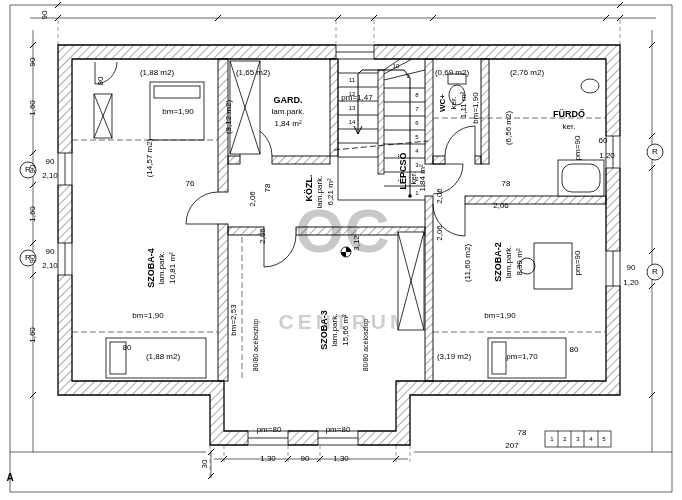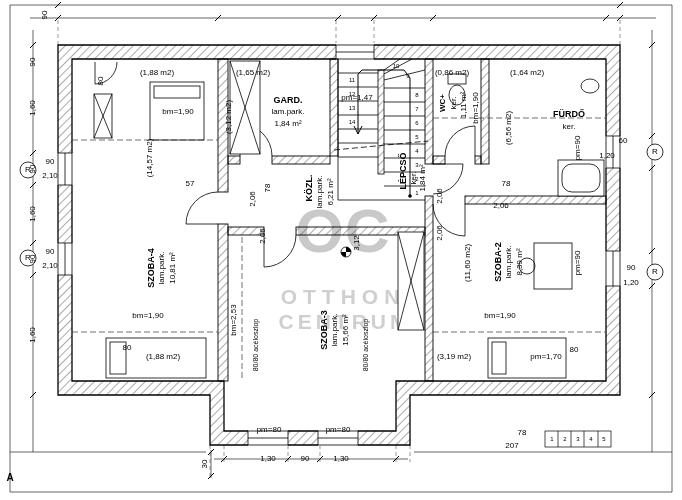--- a/index.html
+++ b/index.html
@@ -18,21 +18,20 @@
         font-weight:700; white-space:nowrap; }
   .wm.big { font-size:62px; letter-spacing:1px; }
   .wm.sub { font-size:21px; letter-spacing:6px; color:#cfcfcf; font-weight:600; }
 </style>
 </head>
 <body>
 
 <div class="sheet">
 
   <div class="wm big" style="left:343px; top:230px;">OC</div>
-  <div class="wm sub" style="left:343px; top:297px;">OTTHON</div>
   <div class="wm sub" style="left:345px; top:322px; letter-spacing:4px;">CENTRUM</div>
 
   <svg width="682" height="500" viewBox="0 0 682 500">
     <defs>
       <pattern id="hatch" width="6" height="6" patternUnits="userSpaceOnUse" patternTransform="rotate(45)">
         <line x1="0" y1="0" x2="0" y2="6" stroke="#555" stroke-width="1"></line>
       </pattern>
     </defs>
 
     <g stroke="#222" stroke-width="0.7" fill="none">
@@ -179,52 +178,52 @@
     </g>
 
     <g stroke="#000" stroke-width="0.7" fill="none">
       <rect x="545" y="431" width="66" height="16" fill="#fff"></rect>
       <path d="M558,431 V447 M571,431 V447 M584,431 V447 M598,431 V447"></path>
     </g>
   </svg>
 
   <div class="lbl s8" style="left:157px; top:73px;">(1,88 m2)</div>
   <div class="lbl s8" style="left:253px; top:73px;">(1,65 m2)</div>
-  <div class="lbl s8" style="left:452px; top:73px;">(0,86 m2)</div>
-  <div class="lbl s8" style="left:527px; top:73px;">(1,64 m2)</div>
+  <div class="lbl s8" style="left:452px; top:73px;">(0,69 m2)</div>
+  <div class="lbl s8" style="left:527px; top:73px;">(2,76 m2)</div>
   <div class="lbl s8" style="left:357px; top:98px;">pm=1,47</div>
   <div class="lbl s8" style="left:178px; top:112px;">bm=1,90</div>
   <div class="lbl v s8" style="left:101px; top:81px;">80</div>
 
   <div class="lbl b" style="left:288px; top:100px;">GARD.</div>
   <div class="lbl s8" style="left:288px; top:112px;">lam.park.</div>
   <div class="lbl s8" style="left:288px; top:124px;">1,84 m²</div>
   <div class="lbl v s8" style="left:229px; top:117px;">(3,12 m2)</div>
 
   <div class="lbl v b s8" style="left:443px; top:103px;">WC+</div>
   <div class="lbl v s8" style="left:454px; top:103px;">ker.</div>
   <div class="lbl v s8" style="left:464px; top:105px;">1,11 m²</div>
   <div class="lbl v s8" style="left:476px; top:108px;">bm=1,90</div>
 
   <div class="lbl b" style="left:569px; top:114px;">FÜRDŐ</div>
   <div class="lbl s8" style="left:569px; top:127px;">ker.</div>
   <div class="lbl v s8" style="left:509px; top:128px;">(6,56 m2)</div>
   <div class="lbl v s8" style="left:578px; top:148px;">pm=90</div>
-  <div class="lbl s8" style="left:623px; top:141px;">60</div>
+  <div class="lbl s8" style="left:603px; top:141px;">60</div>
   <div class="lbl s8" style="left:607px; top:156px;">1,20</div>
 
   <div class="lbl v b" style="left:403px; top:171px;">LÉPCSŐ</div>
   <div class="lbl v s8" style="left:414px; top:178px;">ker.</div>
   <div class="lbl v s8" style="left:423px; top:178px;">1,84 m²</div>
 
   <div class="lbl v b" style="left:309px; top:188px;">KÖZL.</div>
   <div class="lbl v s8" style="left:320px; top:192px;">lam.park.</div>
   <div class="lbl v s8" style="left:331px; top:192px;">6,21 m²</div>
 
-  <div class="lbl s8" style="left:190px; top:184px;">57</div>
+  <div class="lbl s8" style="left:190px; top:184px;">76</div>
   <div class="lbl v s8" style="left:268px; top:188px;">78</div>
   <div class="lbl s8" style="left:506px; top:184px;">78</div>
   <div class="lbl v s8" style="left:253px; top:199px;">2,06</div>
   <div class="lbl v s8" style="left:263px; top:236px;">2,06</div>
   <div class="lbl v s8" style="left:440px; top:196px;">2,06</div>
   <div class="lbl v s8" style="left:440px; top:233px;">2,06</div>
   <div class="lbl s8" style="left:501px; top:206px;">2,06</div>
   <div class="lbl v s8" style="left:357px; top:243px;">3,12</div>
 
   <div class="lbl v s8" style="left:150px; top:158px;">(14,57 m2)</div>
@@ -244,21 +243,21 @@
 
   <div class="lbl v s8" style="left:468px; top:263px;">(11,60 m2)</div>
   <div class="lbl v b" style="left:498px; top:262px;">SZOBA-2</div>
   <div class="lbl v s8" style="left:509px; top:262px;">lam.park.</div>
   <div class="lbl v s8" style="left:520px; top:262px;">8,39 m²</div>
   <div class="lbl v s8" style="left:578px; top:263px;">pm=90</div>
   <div class="lbl s8" style="left:631px; top:268px;">90</div>
   <div class="lbl s8" style="left:631px; top:283px;">1,20</div>
   <div class="lbl s8" style="left:500px; top:316px;">bm=1,90</div>
   <div class="lbl s8" style="left:454px; top:357px;">(3,19 m2)</div>
-  <div class="lbl s8" style="left:522px; top:357px;margin-left:24px;">pm=1,70</div>
+  <div class="lbl s8" style="left:522px; top:357px;">pm=1,70</div>
   <div class="lbl s8" style="left:574px; top:350px;">80</div>
 
   <div class="lbl v s8" style="left:33px; top:62px;">90</div>
   <div class="lbl v s8" style="left:33px; top:108px;">1,60</div>
   <div class="lbl v s8" style="left:33px; top:169px;">90</div>
   <div class="lbl v s8" style="left:33px; top:214px;">1,60</div>
   <div class="lbl v s8" style="left:33px; top:259px;">90</div>
   <div class="lbl v s8" style="left:33px; top:335px;">1,60</div>
   <div class="lbl v s8" style="left:45px; top:15px;">90</div>
 

